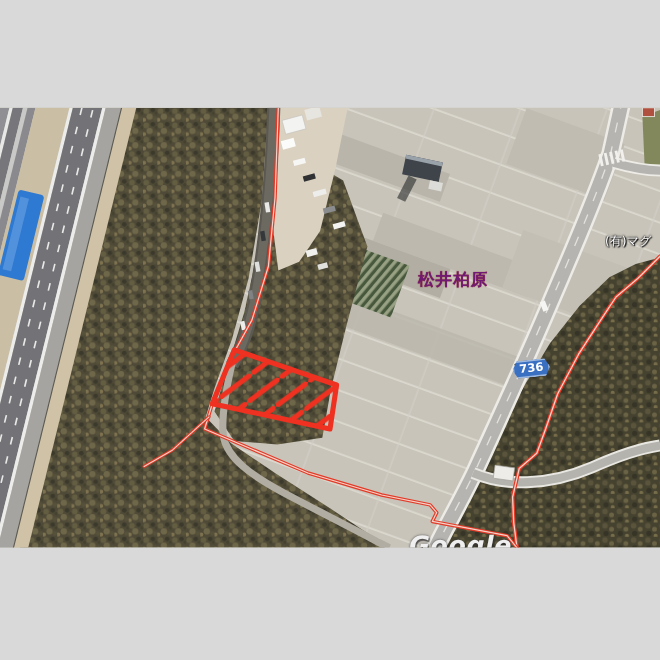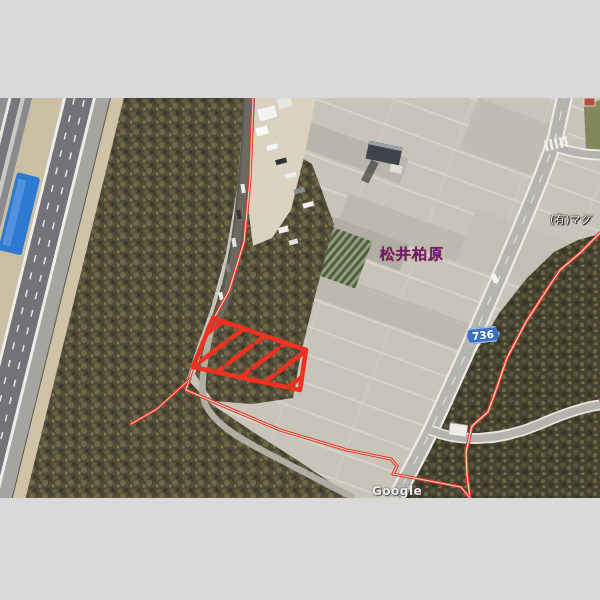--- a/index.html
+++ b/index.html
@@ -12,22 +12,22 @@
   .map svg{position:absolute;left:0;top:0;display:block;}
   .overlay{position:absolute;white-space:nowrap;pointer-events:none;}
   .area-label{left:380px;top:147px;font-size:15px;font-weight:bold;color:#701a75;
               letter-spacing:1px;text-shadow:0 0 1px #8d1a0c;}
   .biz-label{left:550px;top:114px;width:60px;overflow:hidden;font-size:11px;color:#ffffff;
              text-shadow:0 0 2px #000,0 0 2px #000,1px 1px 1px #000;}
   .badge{left:466px;top:229px;width:34px;height:16px;transform:rotate(-6deg);
          clip-path:polygon(13% 0,87% 0,100% 50%,87% 100%,13% 100%,0 50%);
          background:#3a70c2;box-shadow:inset 0 0 0 1.5px #9db8de;
          color:#fff;font-size:10.5px;font-weight:bold;text-align:center;line-height:16px;}
-  .watermark{left:372px;top:386px;font-size:12px;font-weight:bold;color:#efefef;letter-spacing:.5px;
-             text-shadow:0 0 2px rgba(50,50,50,.95),1px 1px 1px rgba(50,50,50,.7);}
+  .watermark{left:372px;top:386px;font-size:23px;font-weight:bold;color:#efefef;letter-spacing:.5px;
+             text-shadow:0 0 2px rgba(50,50,50,.95),1px 1px 1px rgba(50,50,50,.7);font-style:italic;}
 </style>
 </head>
 <body>
 
 <div class="frame">
   <div class="letterbox top"></div>
 
   <div class="map">
     <svg viewBox="0 0 600 400" width="600" height="400">
       <defs>

